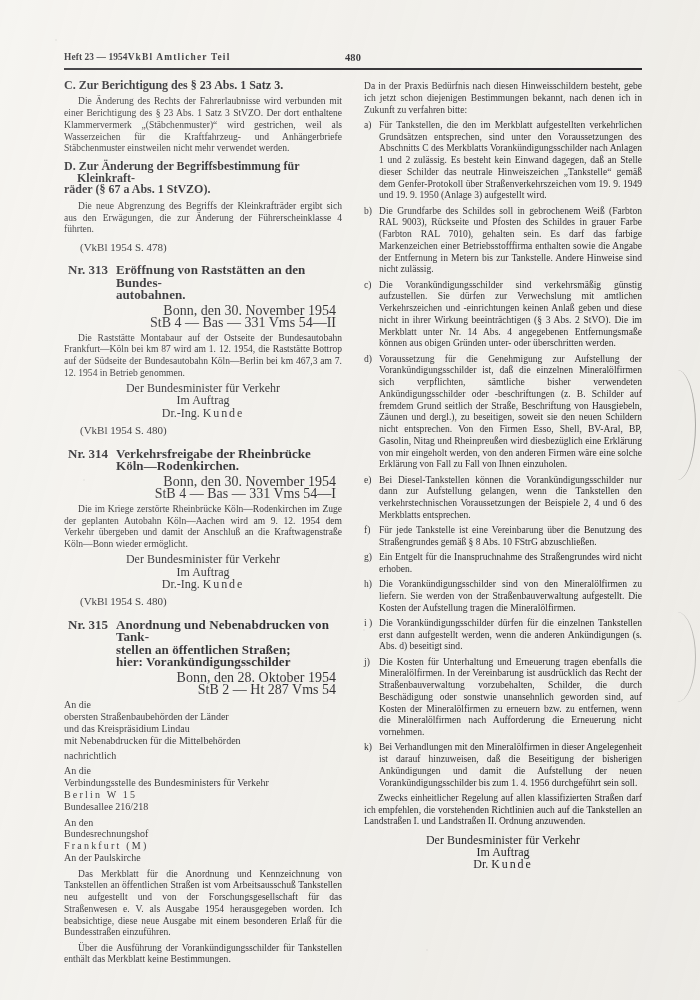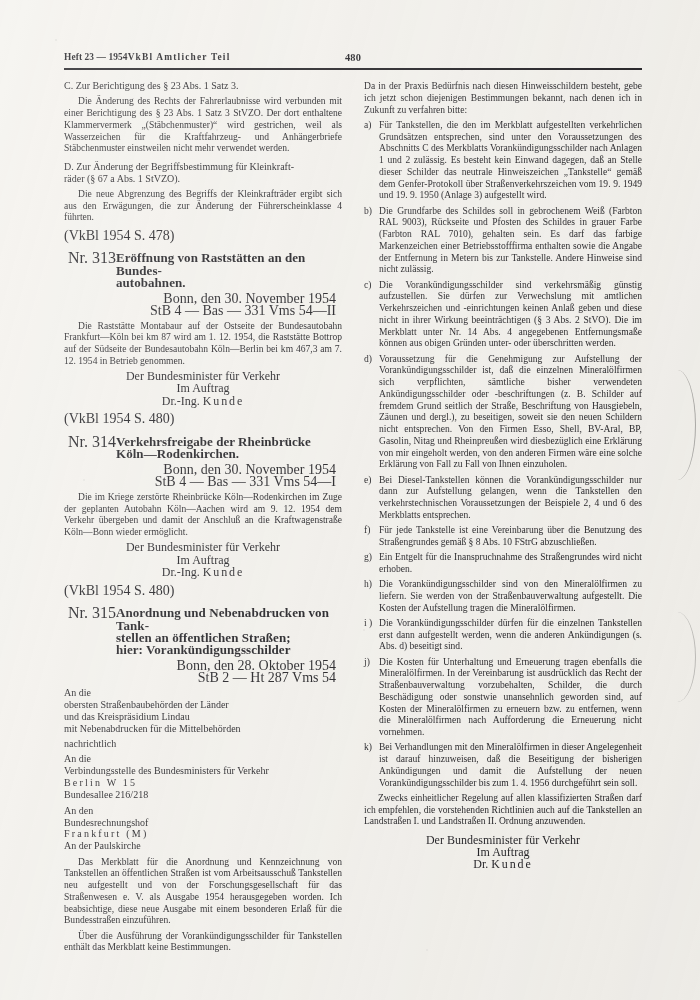--- a/index.html
+++ b/index.html
@@ -97,43 +97,42 @@
     hyphens: manual;
   }
   .body.indent {
     text-indent: 14px;
   }
   .gap { height: 6.5px; }
   .gap-s { height: 3.5px; }
   .gap-l { height: 11px; }
 
   .hd {
-    font-size: 10px;
+    font-size: 12px;
     line-height: 11.9px;
-    font-weight: normal;
+    font-weight: bold;
   }
   .hd-sub {
     padding-left: 13px;
     text-indent: -13px;
   }
 
   
   .art {
     display: flex;
     align-items: flex-start;
     font-weight: bold;
   }
   .art .num {
     flex: 0 0 auto;
     width: 48px;
-    font-size: 16px;
+    font-size: 13px;
     line-height: 12.4px;
-    font-weight: normal;
+    font-weight: bold;
     padding-left: 4px;
-    text-align: right;
   }
   .art .ttl {
     flex: 1 1 auto;
     font-size: 13px;
     line-height: 12.4px;
     font-weight: bold;
     letter-spacing: .05px;
   }
 
   .datum {
@@ -142,22 +141,23 @@
     line-height: 11.6px;
     padding-right: 6px;
   }
   .sig {
     text-align: center;
     font-size: 12px;
     line-height: 12.2px;
   }
   .sig .spaced { letter-spacing: 1.9px; }
   .ref {
-    font-size: 14px;
+    font-size: 11px;
     line-height: 11.6px;
+    margin-left: 16px;
   }
 
   .addr {
     font-size: 10px;
     line-height: 11.9px;
   }
   .addr .spaced { letter-spacing: 2.2px; }
 
   
   .item {

